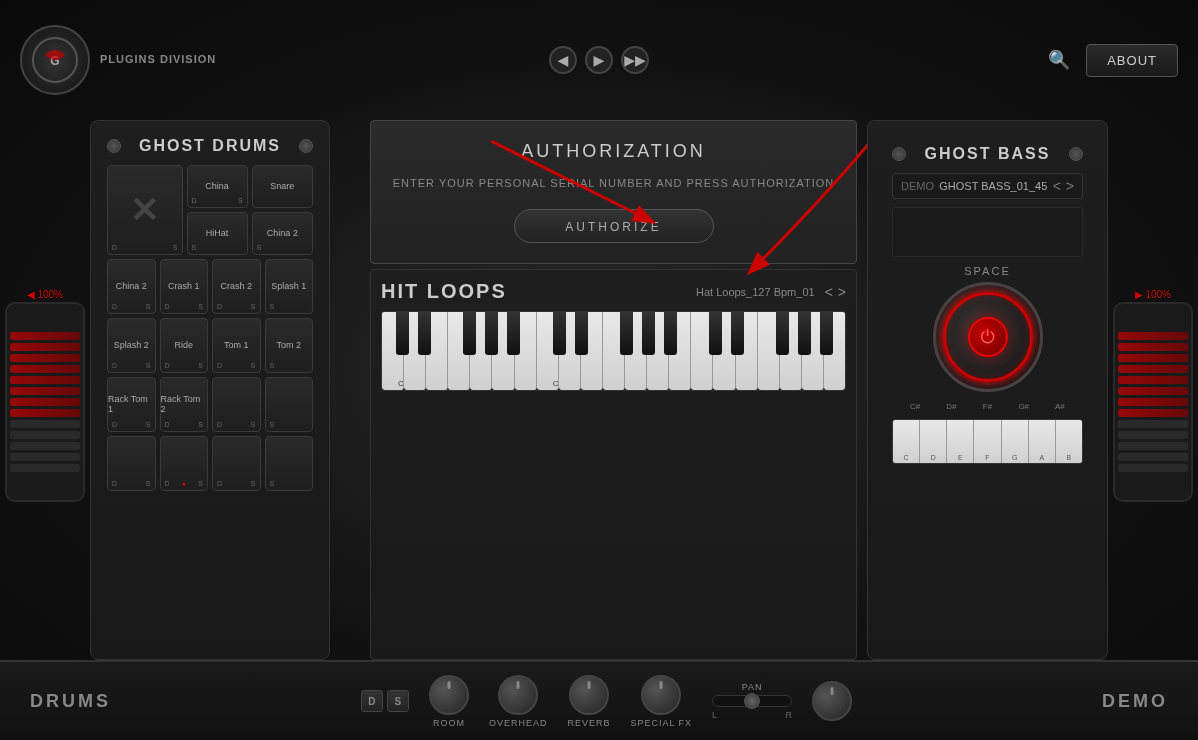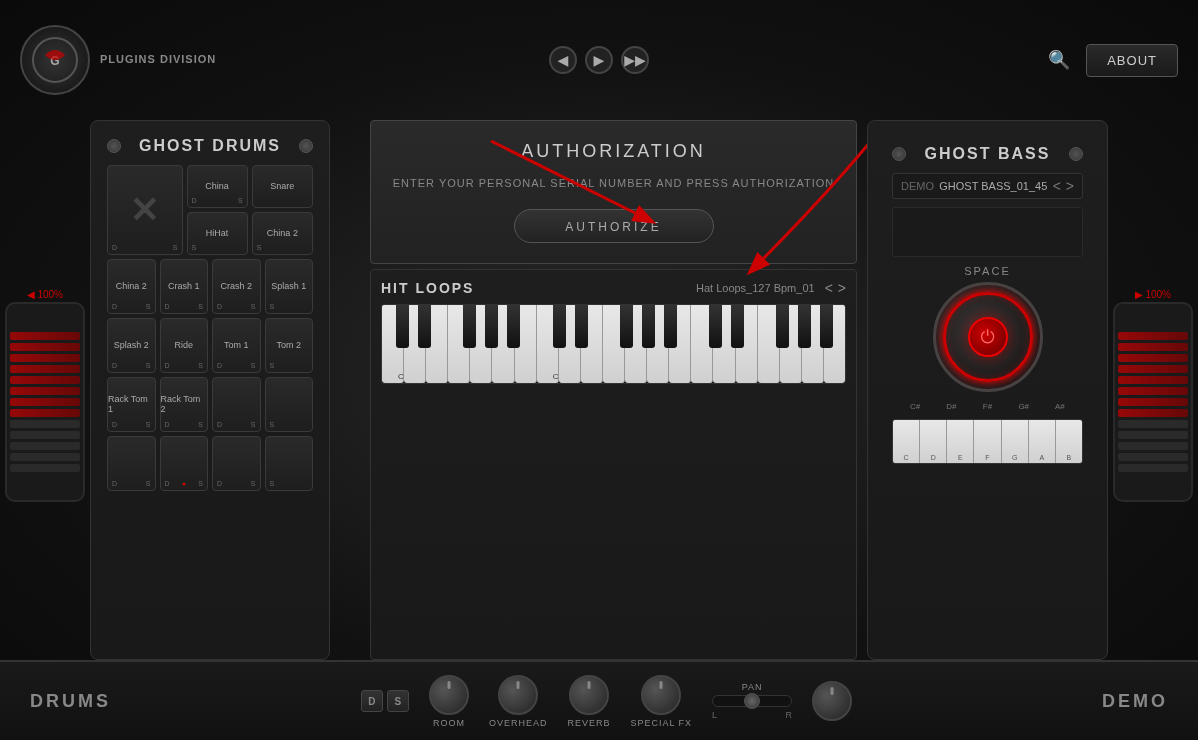--- a/index.html
+++ b/index.html
@@ -434,21 +434,21 @@
 
     .hit-loops-header {
       display: flex;
       align-items: center;
       justify-content: space-between;
       margin-bottom: 8px;
     }
 
     .hit-loops-title {
       color: #ccc;
-      font-size: 14px;
+      font-size: 20px;
       font-weight: bold;
       letter-spacing: 2px;
     }
 
     .hit-loops-preset {
       color: #888;
       font-size: 11px;
     }
 
     .hit-loops-nav {

